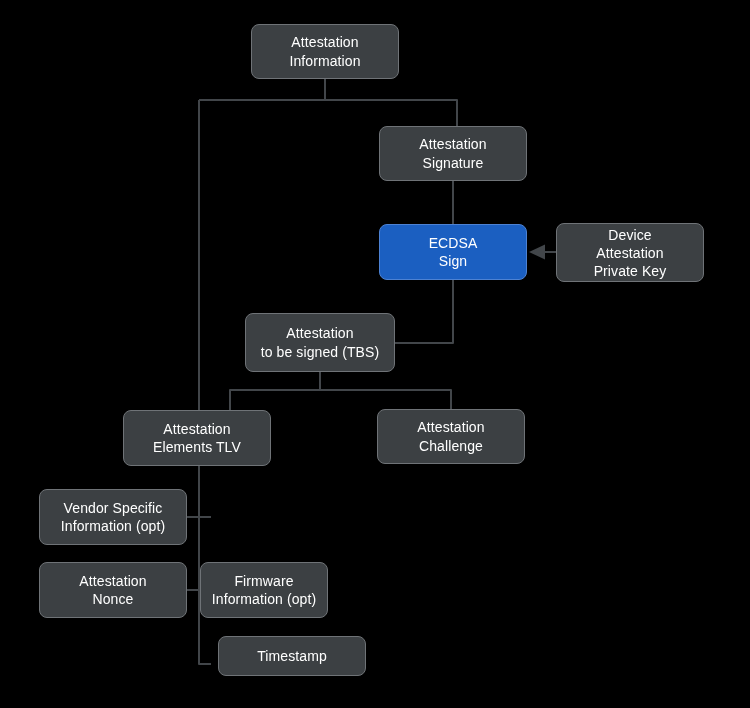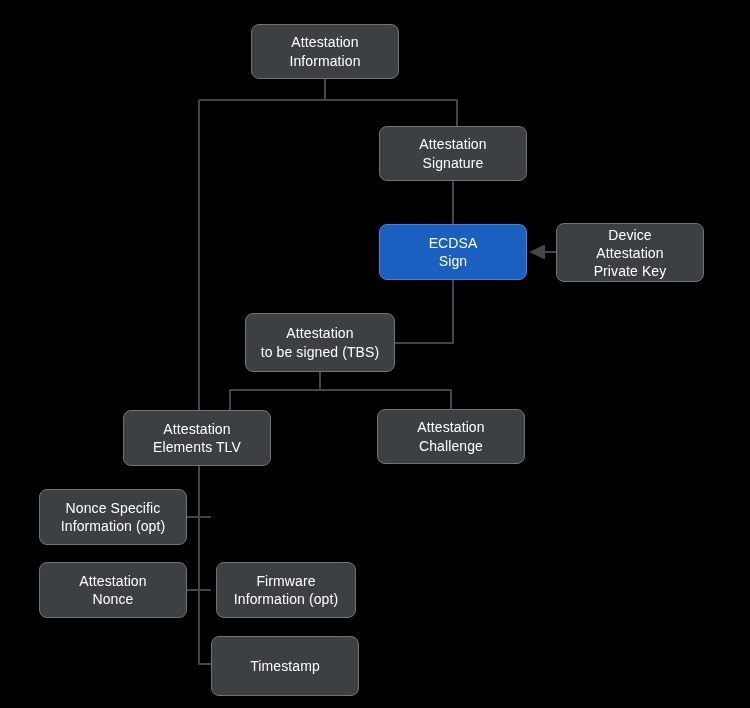--- a/index.html
+++ b/index.html
@@ -60,22 +60,22 @@
   .n0  { left: 251px; top: 24px;  width: 148px; height: 55px; }
   .n1  { left: 379px; top: 126px; width: 148px; height: 55px; }
   .n2  { left: 379px; top: 224px; width: 148px; height: 56px; }
   .n3  { left: 556px; top: 223px; width: 148px; height: 59px; line-height: 18px; }
   .n4  { left: 245px; top: 313px; width: 150px; height: 59px; }
   .n5  { left: 123px; top: 410px; width: 148px; height: 56px; }
   .n6  { left: 377px; top: 409px; width: 148px; height: 55px; }
   .n7  { left: 39px;  top: 489px; width: 148px; height: 56px; }
   .n8  { left: 211px; top: 489px; width: 148px; height: 56px; }
   .n9  { left: 39px;  top: 562px; width: 148px; height: 56px; }
-  .n10 { left: 216px; top: 562px; width: 140px; height: 56px; }
-  .n11 { left: 211px; top: 636px; width: 148px; height: 60px; }
+  .n10 { left: 200px; top: 562px; width: 128px; height: 56px; }
+  .n11 { left: 218px; top: 636px; width: 148px; height: 40px; }
 </style>
 </head>
 <body>
 
 <div class="canvas">
 
   <svg class="connectors" viewBox="0 0 750 708" xmlns="http://www.w3.org/2000/svg">
 
     <path d="M325 79 V100"></path>
 
@@ -105,21 +105,21 @@
 Sign</div>
   <div class="node n3">Device
 Attestation
 Private Key</div>
   <div class="node n4">Attestation
 to be signed (TBS)</div>
   <div class="node n5">Attestation
 Elements TLV</div>
   <div class="node n6">Attestation
 Challenge</div>
-  <div class="node n7">Nonce Specific
+  <div class="node n7">Vendor Specific
 Information (opt)</div>
   <div class="node n9">Attestation
 Nonce</div>
   <div class="node n10">Firmware
 Information (opt)</div>
   <div class="node n11">Timestamp</div>
 
 </div>
 
 </body></html>

